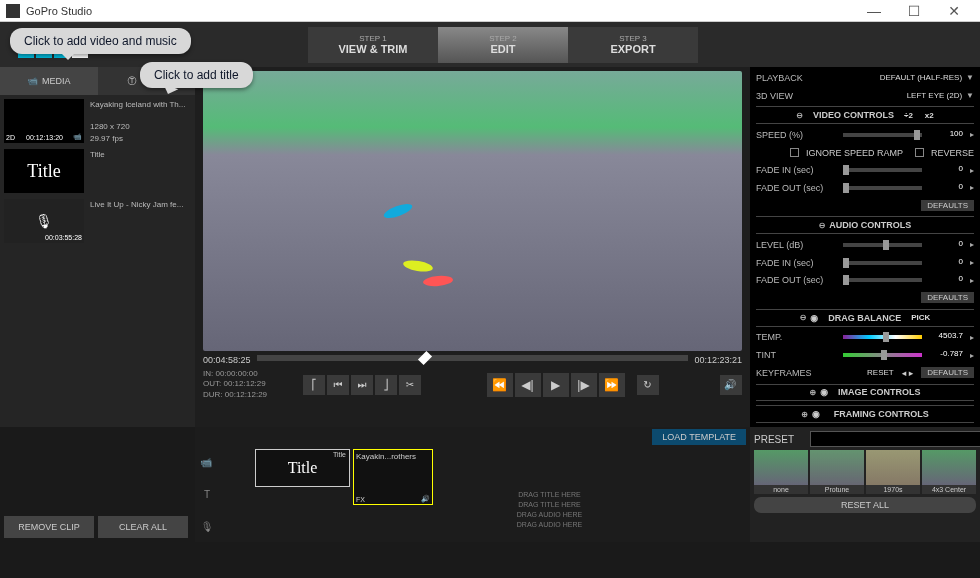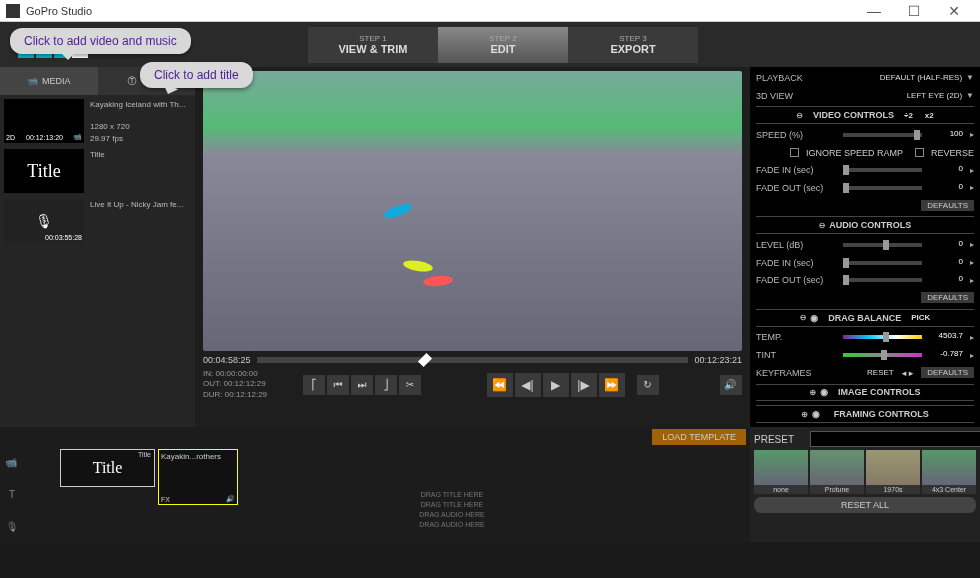--- a/index.html
+++ b/index.html
@@ -30,21 +30,21 @@
 .thumb { width: 80px; height: 44px; background: #000; display: flex; align-items: center; justify-content: center; color: #fff; font-size: 14px; position: relative; }
 .thumb .thumbtext { font-family: serif; font-size: 18px; }
 .meta { flex: 1; font-size: 8px; color: #bbb; line-height: 1.4; }
 
 .center { flex: 1; background: #1e1e1e; display: flex; flex-direction: column; padding: 4px 8px; }
 .preview { height: 280px; background: linear-gradient(180deg,#7a9 0%,#5b7 20%,#889 30%,#667 100%); position: relative; border-radius: 2px; }
 .kayak { position: absolute; width: 30px; height: 10px; border-radius: 50% 50%; }
 .kayak.k1 { left: 180px; top: 135px; background: #1ad; transform: rotate(-20deg); }
 .kayak.k2 { left: 200px; top: 190px; background: #de2; transform: rotate(10deg); }
 .kayak.k3 { left: 220px; top: 205px; background: #f55; transform: rotate(-5deg); }
-.scrubrow { display: flex; align-items: center; gap: 6px; margin-top: 4px; font-size: 9px; }
+.scrubrow { display: flex; gap: 6px; margin-top: 4px; font-size: 9px; }
 .scrub { flex: 1; height: 6px; background: #444; position: relative; }
 .scrub .playhead { position: absolute; left: 38%; top: -3px; width: 8px; height: 12px; background: #fff; transform: rotate(45deg); }
 .transport { display: flex; align-items: center; margin-top: 4px; gap: 6px; }
 .inout { font-size: 8px; color: #999; line-height: 1.3; width: 90px; }
 .tbuttons { display: flex; gap: 2px; margin-left: 4px; }
 .tbtn { width: 22px; height: 20px; background: #3a3a3a; display: flex; align-items: center; justify-content: center; font-size: 10px; }
 .tbuttons.big .tbtn { width: 26px; height: 24px; font-size: 12px; }
 .volicon { margin-left: auto; }
 
 .right { width: 230px; background: #000000; display: flex; flex-direction: column; padding: 2px 6px; font-size: 9px; }
@@ -57,41 +57,41 @@
 .valbox { min-width: 36px; height: 14px; background: #000; color: #fff; text-align: right; padding: 1px 3px; font-size: 8px; }
 .defaults { background: #3a3a3a; padding: 1px 6px; font-size: 8px; margin-left: auto; }
 .cbox { width: 9px; height: 9px; border: 1px solid #888; margin-right: 3px; }
 .arrowdown { font-size: 8px; color: #aaa; }
 
 .bottom { display: flex; height: 115px; }
 .botleft { width: 195px; display: flex; flex-wrap: wrap; align-content: flex-end; padding: 4px; gap: 4px; }
 .bbutton { width: 90px; height: 22px; background: #444; display: flex; align-items: center; justify-content: center; font-size: 9px; }
 
 .botcenter { flex: 1; background: #1c1c1c; display: flex; flex-direction: column; }
-.loadtpl { align-self: flex-end; background: #a16207; padding: 3px 10px; margin: 2px 4px; font-size: 9px; }
+.loadtpl { align-self: flex-end; background: #0c4a6e; padding: 3px 10px; margin: 2px 4px; font-size: 9px; }
 .timeline { flex: 1; display: flex; }
 .tlicons { width: 24px; display: flex; flex-direction: column; align-items: center; justify-content: space-around; }
 .tlicons div { font-size: 10px; color: #888; }
 .tltracks { flex: 1; position: relative; }
 .tlclip { position: absolute; border: 1px solid #ccc; background: #111; font-size: 8px; padding: 2px; }
 .tltitle { top: 2px; left: 36px; width: 95px; height: 38px; display: flex; align-items: center; justify-content: center; }
 .tltitle .txt { font-family: serif; font-size: 16px; color: #fff; }
 .tlvid { top: 2px; left: 134px; width: 80px; height: 56px; border-color: #ff0; }
 .tldrag { position: absolute; left: 134px; right: 4px; font-size: 7px; color: #777; text-align: center; height: 9px; }
 
 .botright { width: 230px; background: #222; display: flex; flex-direction: column; padding: 4px; gap: 3px; }
 .presetrow { display: flex; align-items: center; gap: 16px; }
 .presetrow input { flex: 1; height: 16px; background: #000; border: 1px solid #555; }
 .presets { display: flex; gap: 2px; }
 .preset { flex: 1; height: 44px; background: #333; display: flex; flex-direction: column; align-items: center; }
 .preset .pimg { flex: 1; width: 100%; background: linear-gradient(#596,#667); }
 .preset .plabel { font-size: 7px; padding: 1px; }
 .resetall { background: #444; text-align: center; padding: 3px; font-size: 9px; border-radius: 7px; }
 
-.tooltip { position: absolute; background: #d8d8d8; color: #4c1d95; border-radius: 12px; padding: 6px 14px; font-size: 12px; box-shadow: 0 2px 4px rgba(0,0,0,0.4); }
+.tooltip { position: absolute; background: #d8d8d8; color: #0f172a; border-radius: 12px; padding: 6px 14px; font-size: 12px; box-shadow: 0 2px 4px rgba(0,0,0,0.4); }
 .tooltip::after { content: ''; position: absolute; border: 8px solid transparent; }
 .tip1 { left: 10px; top: 28px; }
 .tip1::after { border-top-color: #d8d8d8; bottom: -14px; left: 50px; }
 .tip2 { left: 140px; top: 62px; }
 .tip2::after { border-top-color: #d8d8d8; bottom: -14px; left: 20px; transform: rotate(20deg); }
 </style>
 </head>
 <body>
 
 <div class="titlebar">
@@ -327,20 +327,24 @@
       </div>
     <div class="rrow rhdr">
         <span class="arrowdown">⊕</span>
         <span>◉</span>
         <span style="margin-left:10px">FRAMING CONTROLS</span>
       </div>
   </div>
 </div>
 
 <div class="bottom">
+  <div class="botleft">
+    <div class="bbutton">REMOVE CLIP</div>
+    <div class="bbutton">CLEAR ALL</div>
+  </div>
   <div class="botcenter">
     <div class="loadtpl">LOAD TEMPLATE</div>
     <div class="timeline">
       <div class="tlicons">
         <div>📹</div>
         <div>T</div>
         <div>🎙</div>
       </div>
       <div class="tltracks">
         <div class="tlclip tltitle">

